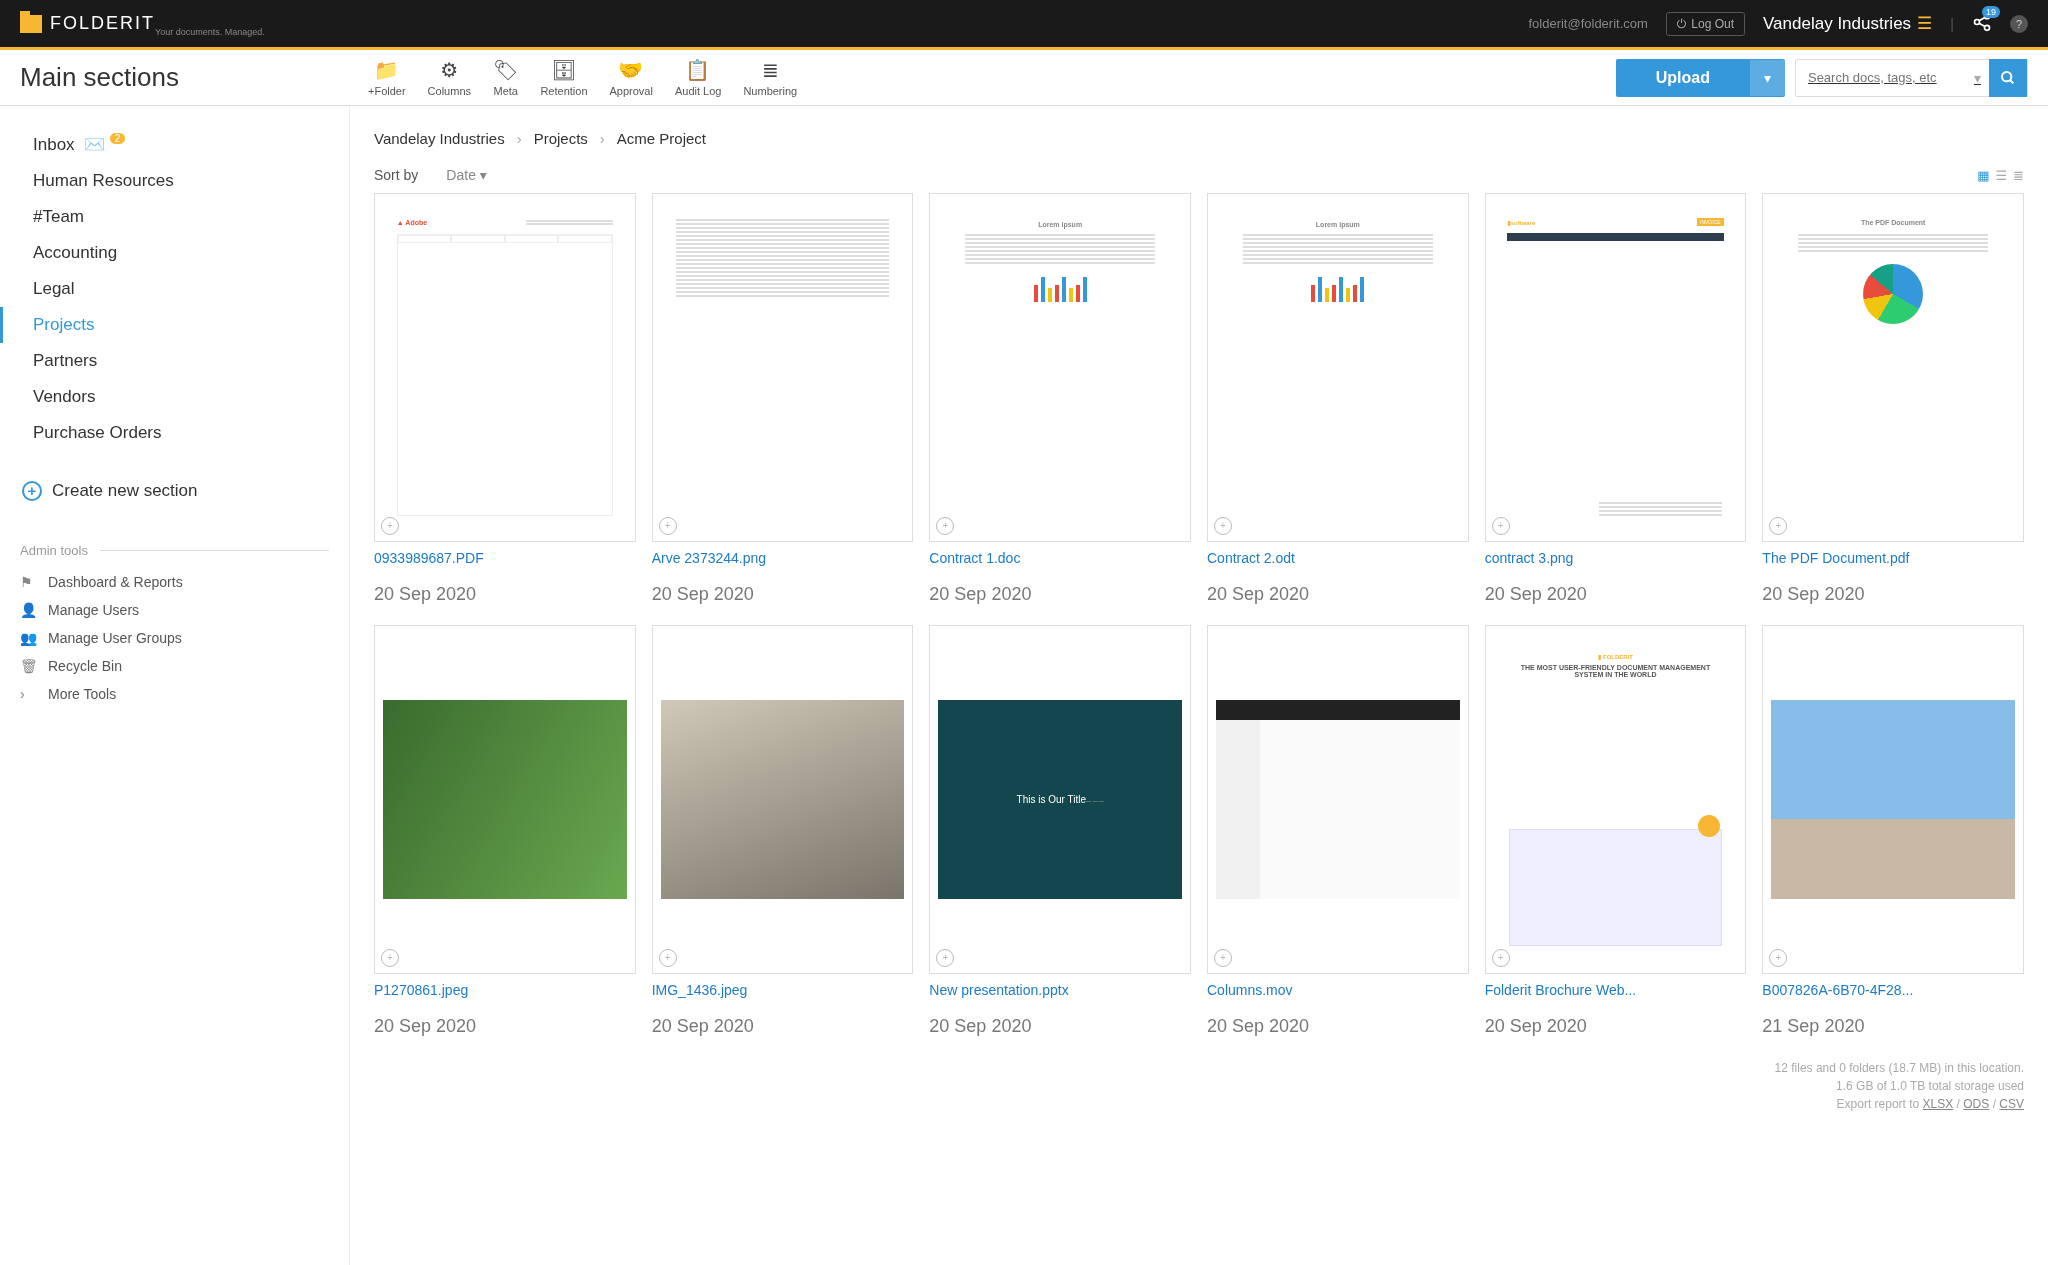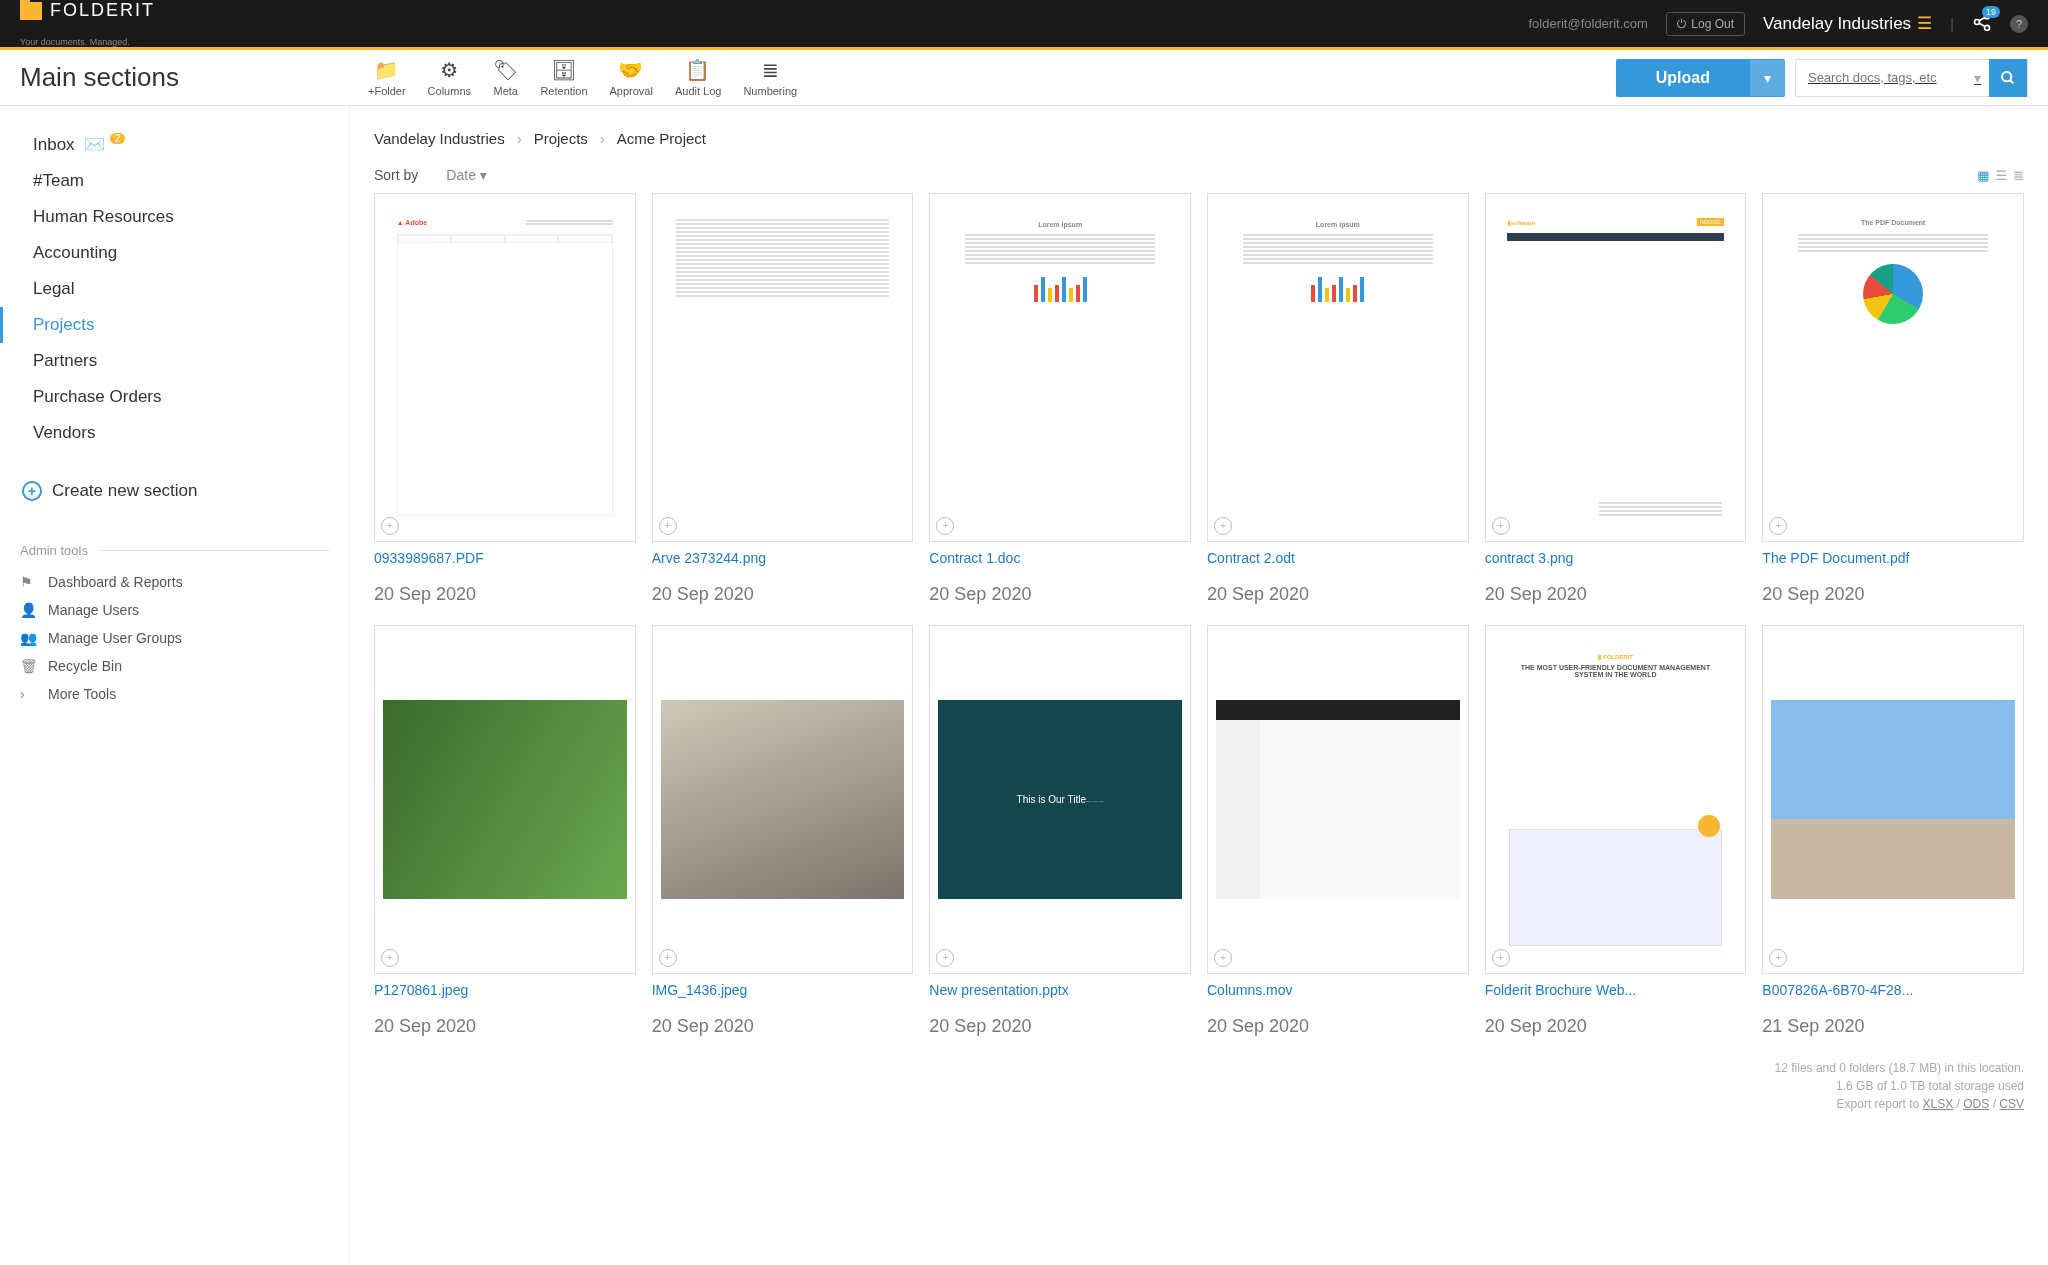--- a/index.html
+++ b/index.html
@@ -1,20 +1,20 @@
 <!DOCTYPE html>
 <html><head>
 <meta charset="utf-8">
 <style>
 * { margin: 0; padding: 0; box-sizing: border-box; }
 body { font-family: "Helvetica Neue", Arial, sans-serif; background: #fff; color: #333; font-size: 14px; }
 
 
 .header { background: #1a1a1a; height: 50px; display: flex; align-items: center; padding: 0 20px; justify-content: space-between; border-bottom: 3px solid #f7b733; }
-.logo-wrap { display: flex; flex-direction: column; }
+.logo-wrap { display: flex; }
 .logo { display: flex; align-items: center; gap: 8px; }
 .logo-icon { width: 22px; height: 18px; background: #f7b733; position: relative; }
 .logo-icon::before { content: ''; position: absolute; top: -4px; left: 0; width: 10px; height: 4px; background: #f7b733; }
 .logo-text { color: #fff; font-weight: 400; letter-spacing: 2px; font-size: 18px; }
 .tagline { color: #888; font-size: 9px; margin-top: 16px; }
 .header-right { display: flex; align-items: center; gap: 18px; }
 .email { color: #888; font-size: 13px; }
 .logout-btn { background: transparent; border: 1px solid #555; color: #aaa; padding: 4px 10px; border-radius: 3px; font-size: 12px; cursor: pointer; display: inline-flex; align-items: center; gap: 5px; }
 .org-name { color: #fff; font-size: 17px; font-weight: 400; display: flex; align-items: center; gap: 6px; cursor: pointer; }
 .header-icon { color: #fff; cursor: pointer; position: relative; }
@@ -179,42 +179,42 @@
 <div class="layout">
 
   <div class="sidebar">
     <div id="nav-list">
         <div class="nav-item">
           <span>Inbox</span> 
           <span>✉️</span>
           <span class="inbox-badge">2</span>
         </div>
         <div class="nav-item">
+          <span>Human Resources</span>
+        </div>
+        <div class="nav-item">
           <span>#Team</span>
-        </div>
-        <div class="nav-item">
-          <span>Human Resources</span>
         </div>
         <div class="nav-item">
           <span>Accounting</span>
         </div>
         <div class="nav-item">
           <span>Legal</span>
         </div>
         <div class="nav-item active">
           <span>Projects</span>
         </div>
         <div class="nav-item">
           <span>Partners</span>
         </div>
         <div class="nav-item">
+          <span>Vendors</span>
+        </div>
+        <div class="nav-item">
           <span>Purchase Orders</span>
-        </div>
-        <div class="nav-item">
-          <span>Vendors</span>
         </div>
       </div>
     <div class="create-section">
       <div class="plus-circle">+</div>
       <span>Create new section</span>
     </div>
     <div class="admin-header">
       <span>Admin tools</span>
         <div class="line"></div>
     </div>

